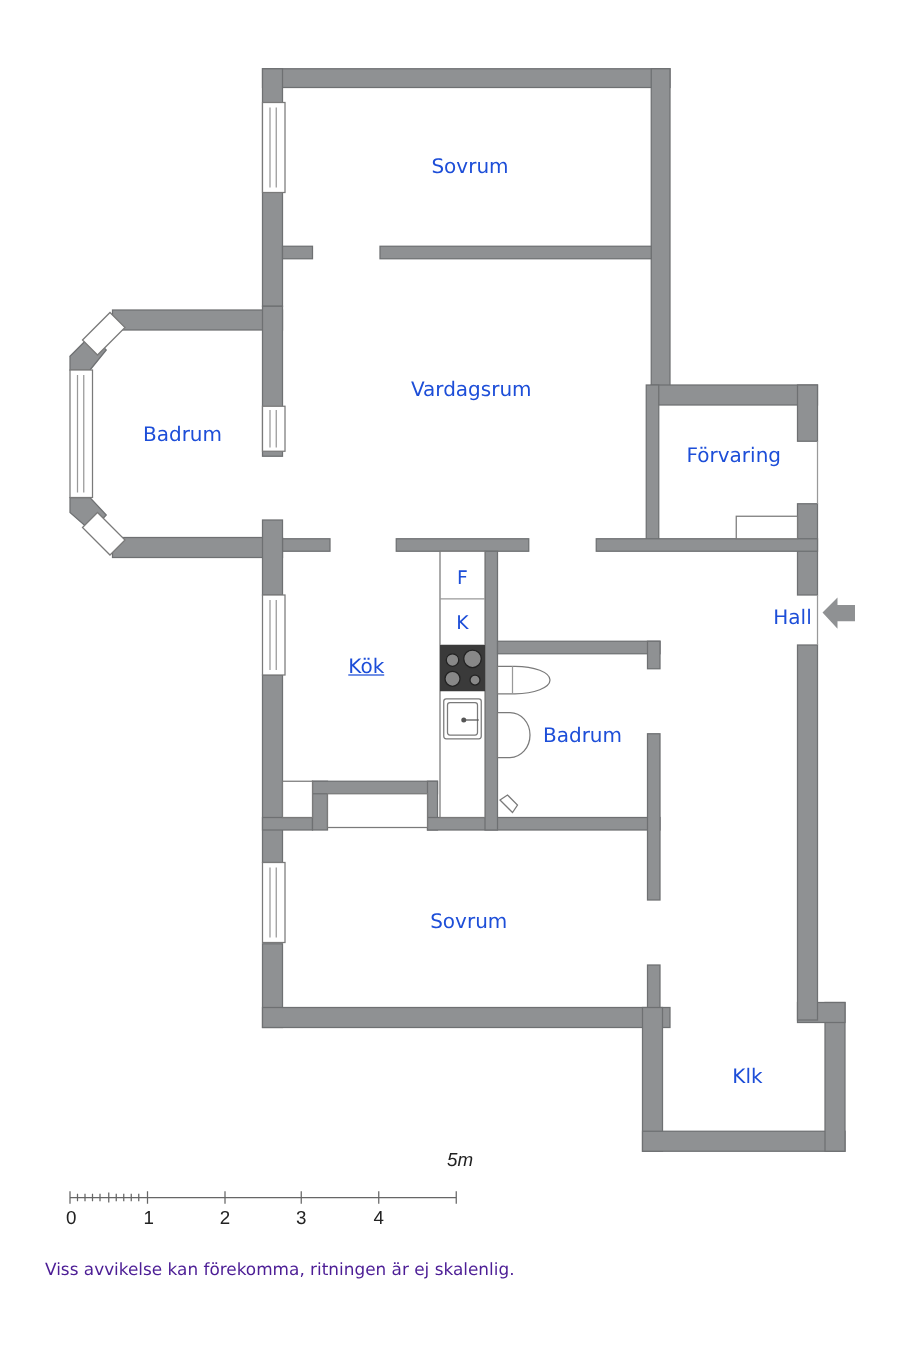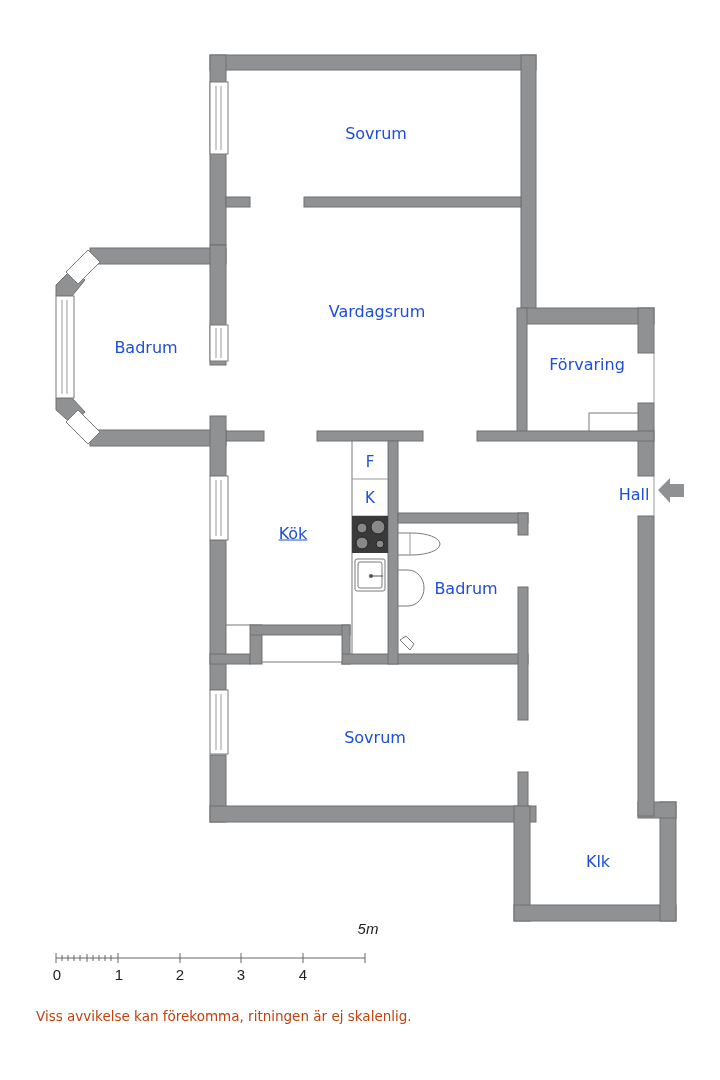--- a/index.html
+++ b/index.html
@@ -4,21 +4,21 @@
 <style>
   html,body{margin:0;padding:0;background:#fff;}
   body{width:720px;height:1080px;position:relative;overflow:hidden;font-family:"DejaVu Sans","Liberation Sans",sans-serif;}
   #plan{position:absolute;left:0;top:0;}
   .wall{fill:#8f9193;stroke:#6e7072;stroke-width:1;}
   .win{fill:#fff;stroke:#7a7a7a;stroke-width:1;}
   .fix{fill:#fff;stroke:#7a7a7a;stroke-width:1;}
   .label{position:absolute;font-size:16px;color:#1d4ed8;transform:translate(-50%,-50%);white-space:nowrap;}
   .small{font-size:15px;}
   .scale-num{position:absolute;font-size:15px;color:#222;font-family:"Liberation Sans",sans-serif;transform:translateX(-50%);}
-  .disclaimer{position:absolute;left:36px;top:1008px;font-size:13.5px;color:#c2410c;text-align:center;}
+  .disclaimer{position:absolute;left:36px;top:1008px;font-size:13.5px;color:#4c1d95;text-align:center;}
 </style>
 </head>
 <body>
 
 <svg id="plan" width="720" height="1080">
 
   <g>
 
     <rect class="wall" x="210" y="55" width="326" height="15"></rect>
 

